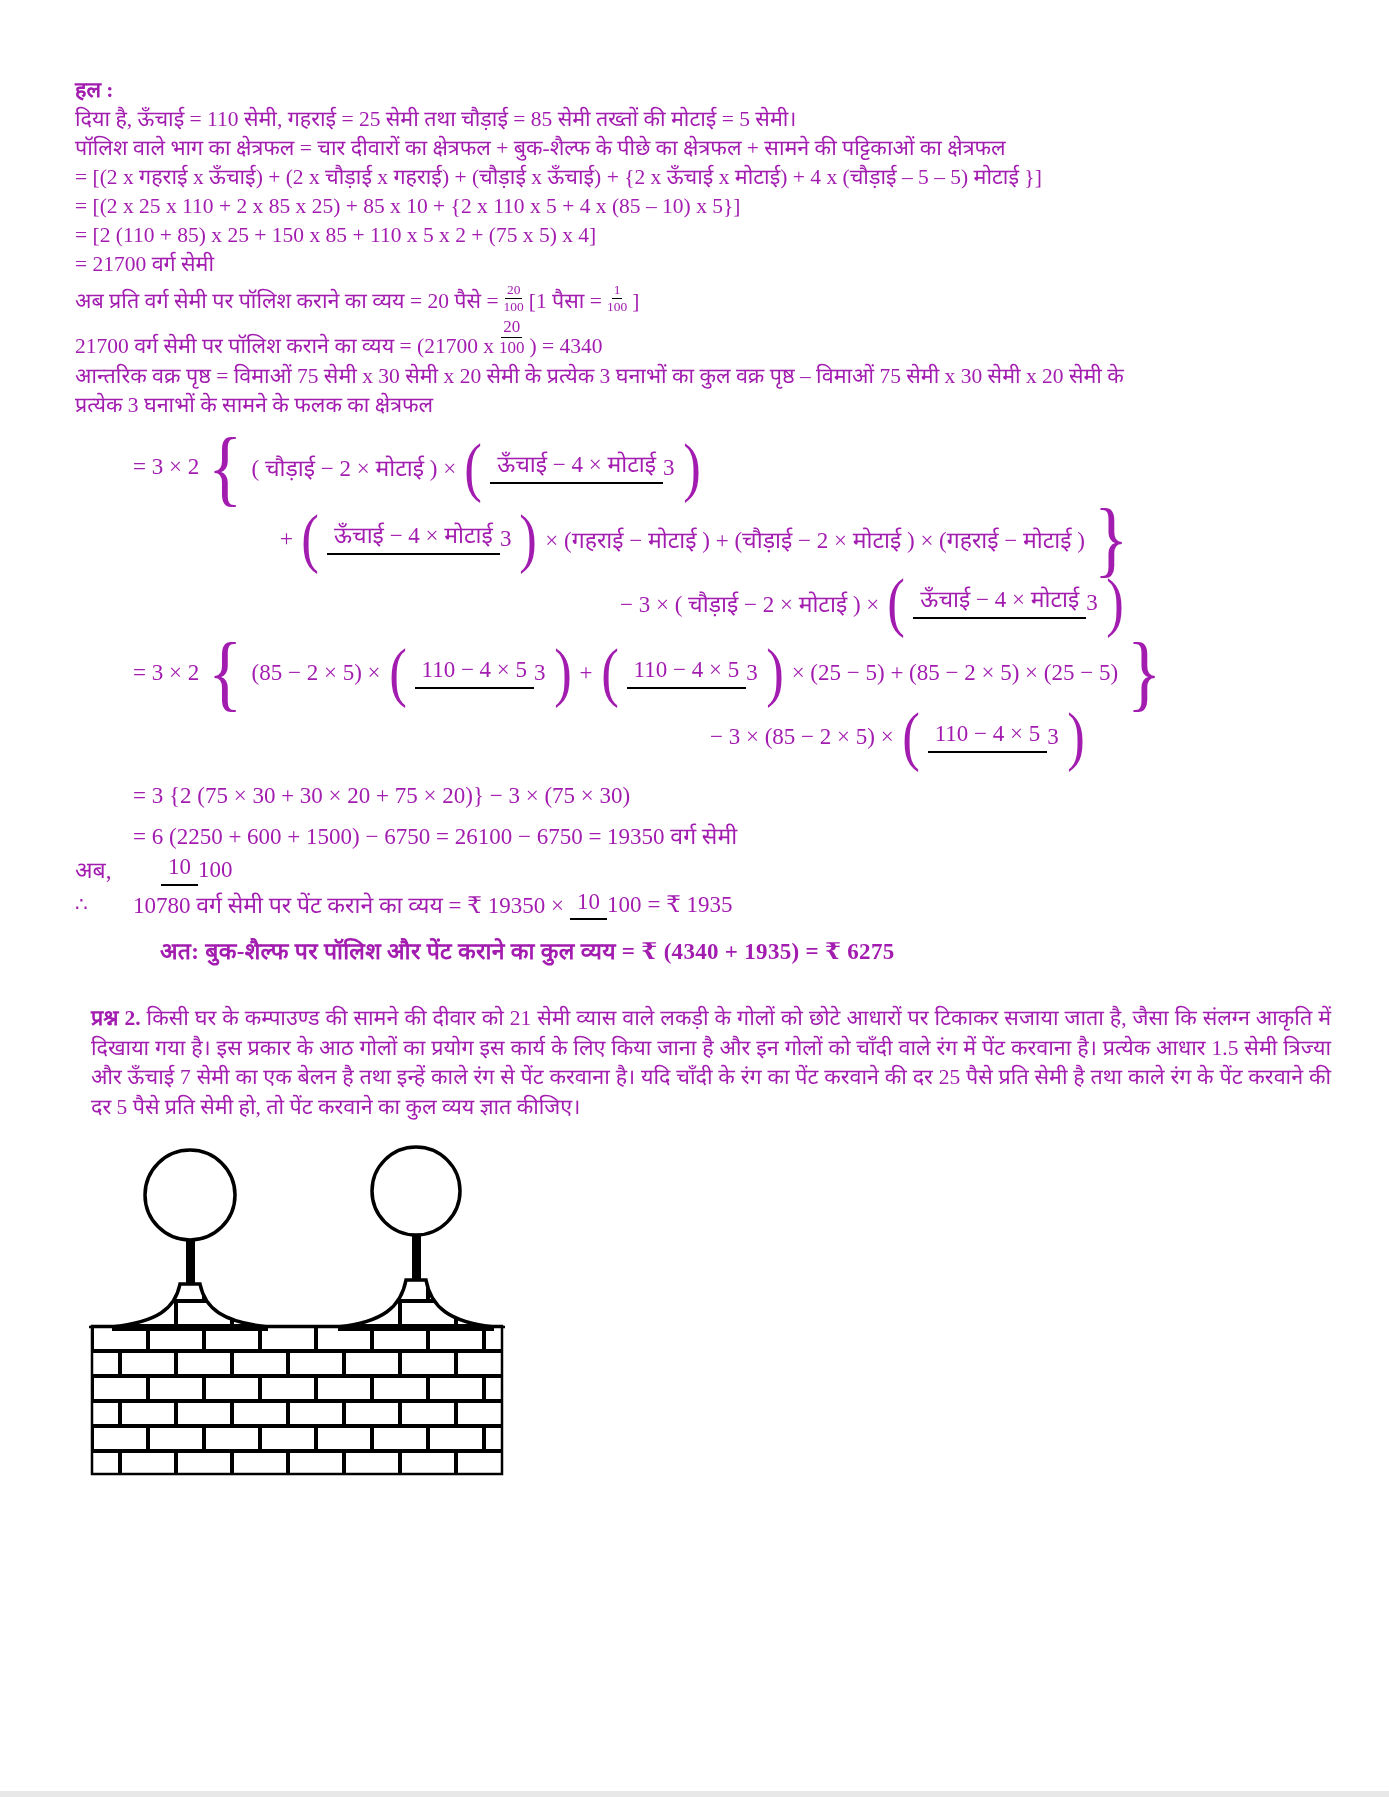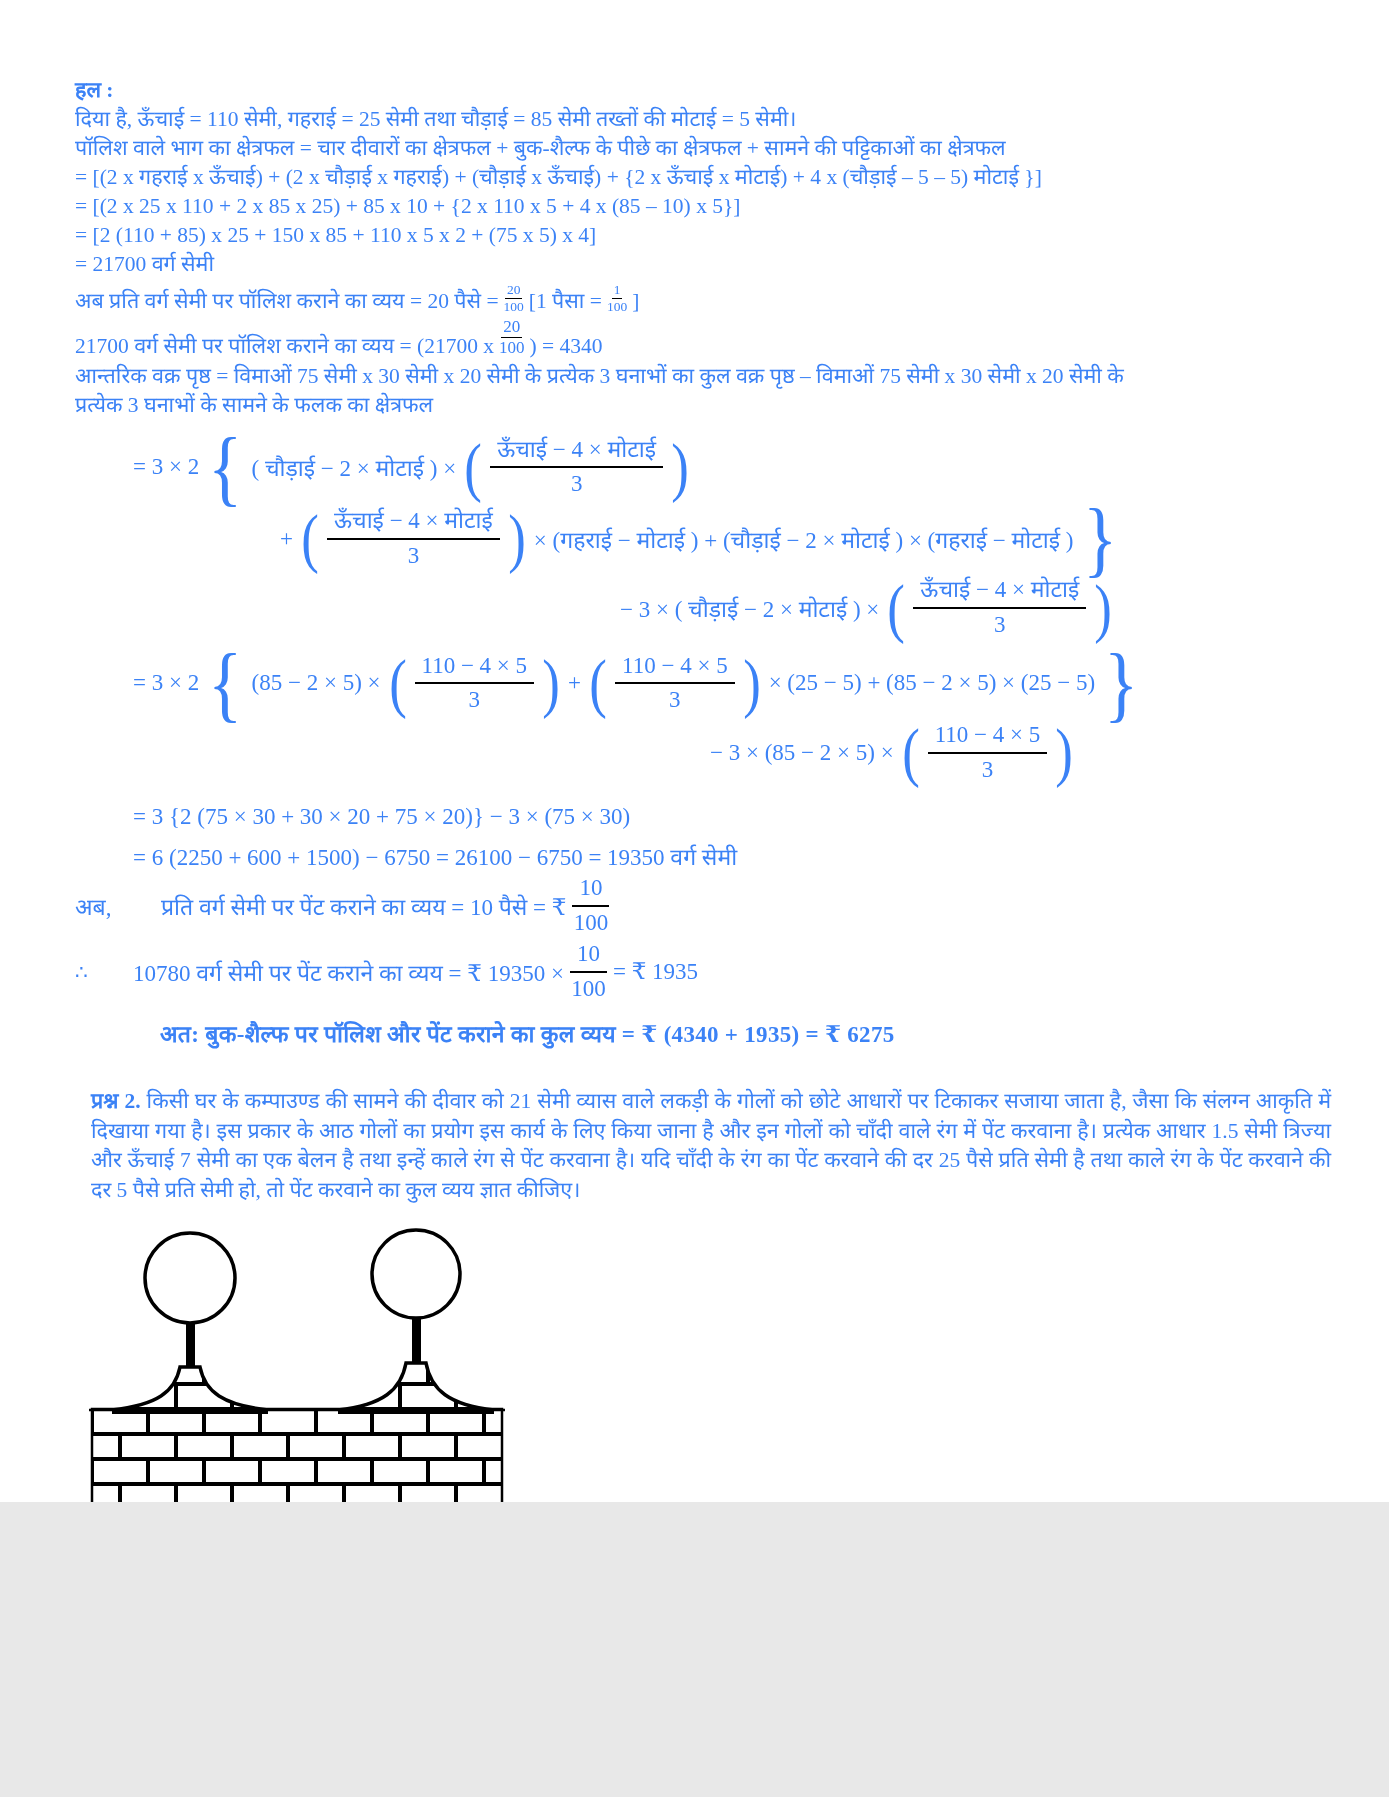--- a/index.html
+++ b/index.html
@@ -1,33 +1,33 @@
 <!DOCTYPE html>
 <html><head>
 <meta charset="utf-8">
 <style>
   * { box-sizing: border-box; }
   html,body { margin:0; padding:0; background:#e8e8e8; }
   .page {
-    width:1389px; height:1502px; margin:0 auto; background:#ffffff; color:#3b82f6;
+    width:1389px; height:1791px; margin:0 auto; background:#ffffff; color:#a21caf;
     font-family:"Liberation Serif","DejaVu Serif",serif;
     padding:76px 58px 0 75px; position:relative; overflow:hidden;
   }
   .line { font-size:21.5px; line-height:29px; white-space:nowrap; }
   .bold { font-weight:bold; }
   .frac-line { display:flex; align-items:flex-end; line-height:1.1; margin:3px 0; }
   .frac-line > span { margin-right:5px; }
   .frac-sm { display:inline-flex; flex-direction:column; align-items:center; font-size:13.5px; line-height:1.15; vertical-align:middle; }
   .frac-sm .num { border-bottom:1.3px solid #000; padding:0 2px; }
   .frac-md { display:inline-flex; flex-direction:column; align-items:center; font-size:17px; line-height:1.2; }
   .frac-md .num { border-bottom:1.5px solid #000; padding:0 2px; }
   .mathblock { margin-top:8px; }
   .mrow { display:flex; align-items:center; font-size:23px; white-space:nowrap; }
   .mrow > span { margin-right:6px; }
-  .frac { display:inline-flex; flex-direction:column; align-items:center; font-size:23px; line-height:1.25; }
+  .frac { display:inline-flex; flex-direction:row; align-items:center; font-size:23px; line-height:1.25; }
   .frac .num { border-bottom:2px solid #000; padding:0 7px 2px; }
   .frac .den { padding-top:2px; }
   .bigbrace { font-size:84px; font-weight:300; line-height:0.8; transform:scaleX(0.85); }
   .bigparen { font-size:66px; font-weight:300; line-height:0.8; transform:scaleX(0.8); }
   .m1 { margin-left:58px; margin-top:14px; }
   .m2 { margin-left:205px; margin-top:4px; }
   .m3 { margin-left:545px; margin-top:4px; }
   .m4 { margin-left:58px; margin-top:10px; }
   .m5 { margin-left:635px; margin-top:4px; }
   .m6 { margin-left:58px; margin-top:20px; }
@@ -150,21 +150,20 @@
     <div class="mrow m6">
       <span>= 3 {2 (75 × 30 + 30 × 20 + 75 × 20)} − 3 × (75 × 30)</span>
     </div>
     <div class="mrow m7">
       <span>= 6 (2250 + 600 + 1500) − 6750 = 26100 − 6750 = 19350 वर्ग सेमी</span>
     </div>
   </div>
 
   <div class="paint-row">
     <span class="paint-label">अब,</span>
-    <span>प्रति वर्ग सेमी पर पेंट कराने का व्यय = 10 पैसे = ₹</span>
     <span class="frac">
         <span class="num">10</span>
         <span class="den">100</span>
       </span>
   </div>
 
   <div class="paint-row">
     <span class="tf-label">∴</span>
     <span>10780 वर्ग सेमी पर पेंट कराने का व्यय = ₹ 19350 ×</span>
     <span class="frac">

